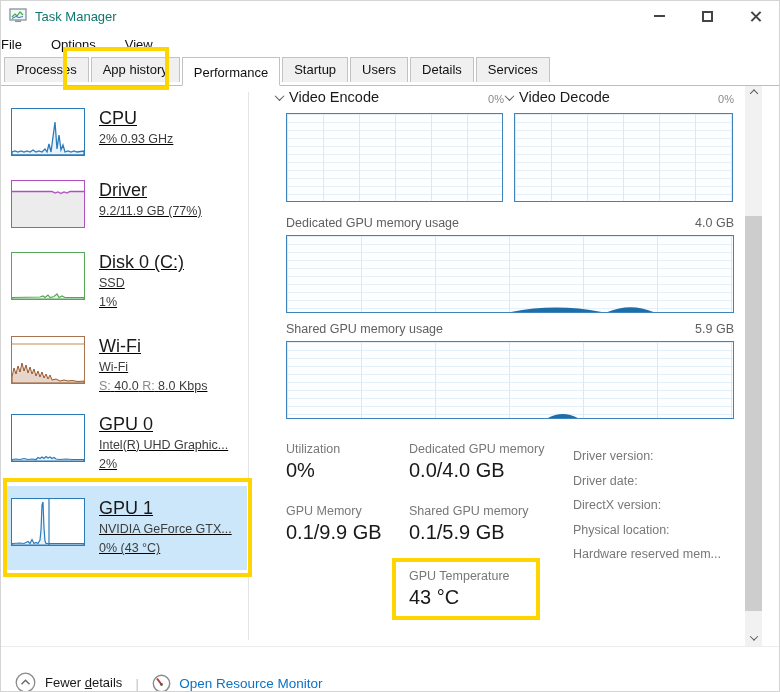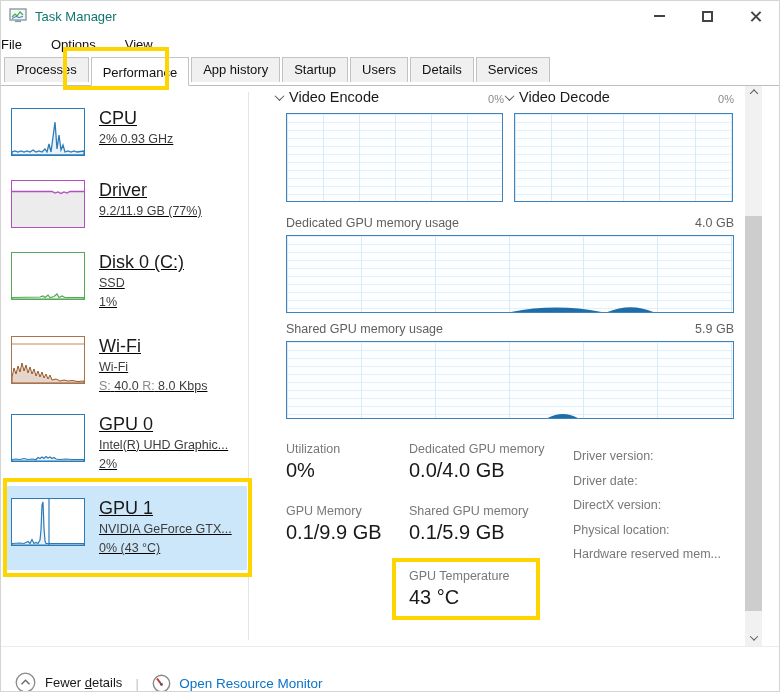--- a/index.html
+++ b/index.html
@@ -113,22 +113,22 @@
   </div>
 
   <div class="menubar">
     <span class="menu-item">File</span>
     <span class="menu-item">Options</span>
     <span class="menu-item">View</span>
   </div>
 
   <div class="tabstrip">
     <span class="tab">Processes</span>
+    <span class="tab">App history</span>
     <span class="tab active">Performance</span>
-    <span class="tab">App history</span>
     <span class="tab">Startup</span>
     <span class="tab">Users</span>
     <span class="tab">Details</span>
     <span class="tab">Services</span>
   </div>
 
   <div class="hl hl-tab"></div>
 
   <div class="content">
 

